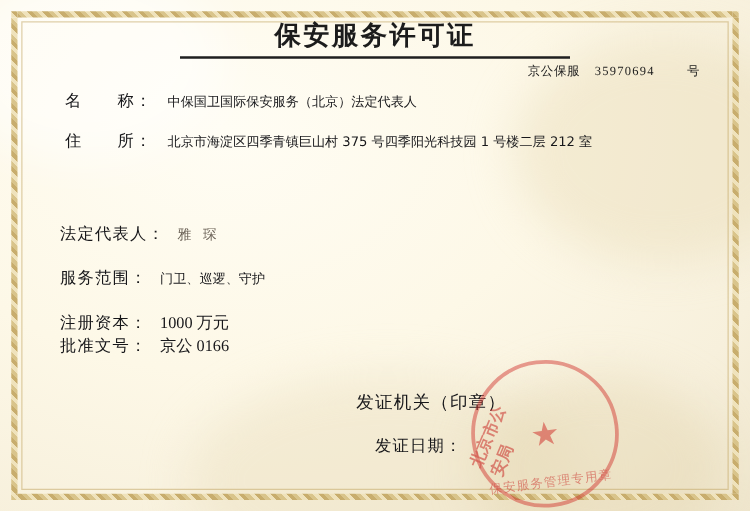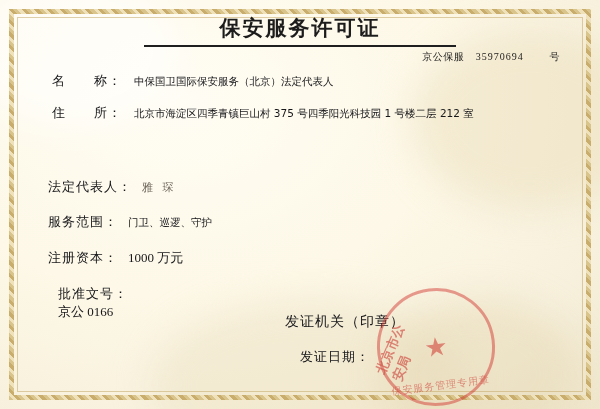--- a/index.html
+++ b/index.html
@@ -127,21 +127,21 @@
 
   
   .f-name      { left: 52px;  top: 72px;  }
   .f-name .lbl { width: 72px; display: inline-block; }
   .f-addr      { left: 52px;  top: 104px; }
   .f-addr .lbl { width: 72px; display: inline-block; }
 
   .f-legal   { left: 48px; top: 178px; }
   .f-scope   { left: 48px; top: 213px; }
   .f-capital { left: 48px; top: 249px; }
-  .f-approve { left: 48px; top: 285px; flex-direction: column; }
+  .f-approve { left: 48px; top: 268px; }
 
   .f-legal .lbl, .f-scope .lbl, .f-capital .lbl, .f-approve .lbl {
     font-size: 13px;
   }
   .f-legal .val {
     font-family: "DejaVu Sans", sans-serif;
     font-size: 11px;
     letter-spacing: 3px;
     color: #6b6257;
   }

